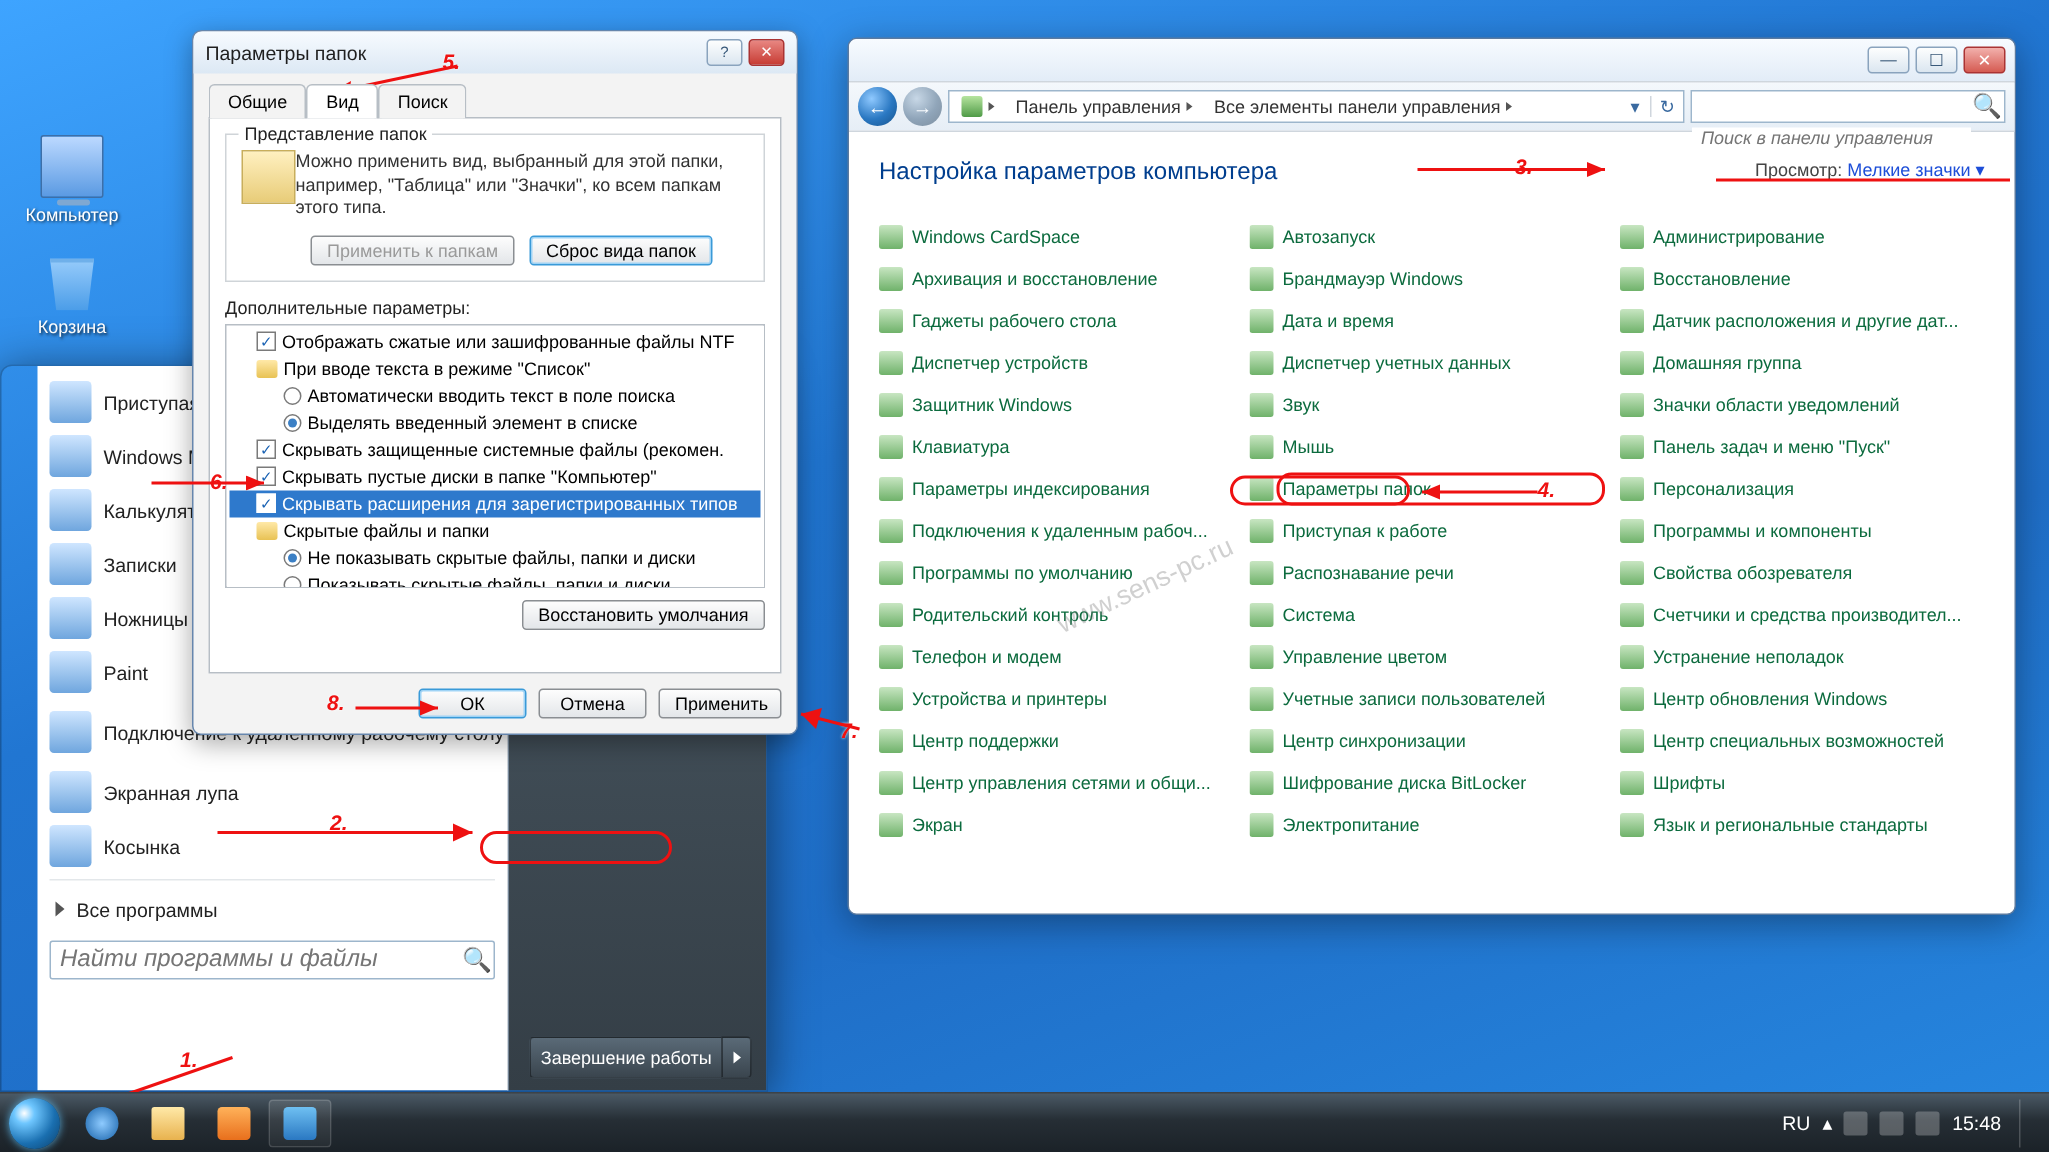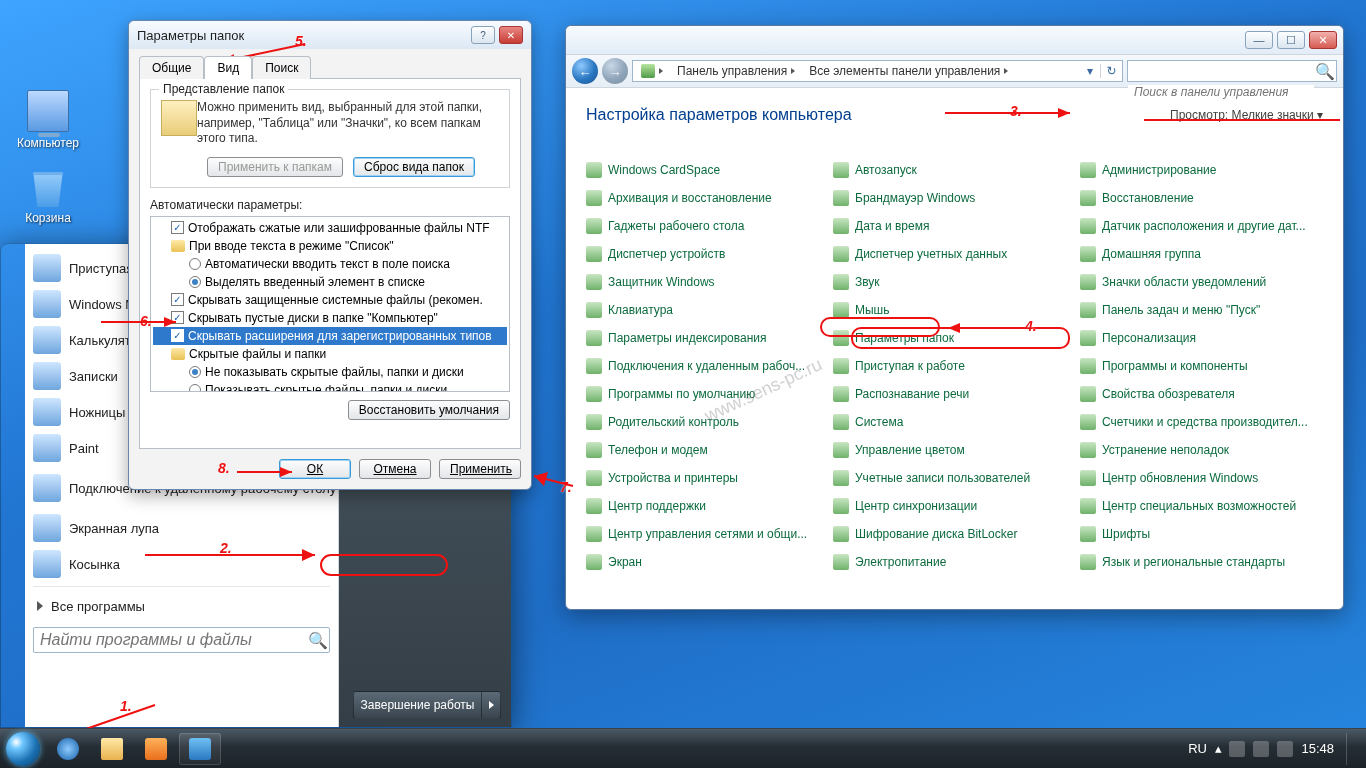--- a/index.html
+++ b/index.html
@@ -50,25 +50,25 @@
   .winbtn.close{background:linear-gradient(#f2b0ac,#d55b52);color:#fff;border-color:#a33;}
   .navrow{height:34px;border-top:1px solid #cfd6dd;border-bottom:1px solid #cfd6dd;background:linear-gradient(#f4f8fc,#e6eef6);display:flex;align-items:center;padding:0 6px;gap:4px;}
   .navcirc{width:26px;height:26px;border-radius:50%;background:radial-gradient(circle at 35% 30%,#8fc9ff,#2a78c2 55%,#17538c);display:flex;align-items:center;justify-content:center;color:#fff;font-size:13px;}
   .navcirc.dis{filter:grayscale(.6) opacity(.6);}
   .addrbar{flex:1;height:22px;border:1px solid #9db6cc;background:#fff;display:flex;align-items:center;font-size:12px;color:#333;}
   .addrbar .crumb{padding:0 6px 0 8px;display:flex;align-items:center;height:100%;gap:4px;}
   .addrbar .crumb .car{width:0;height:0;border-top:3px solid transparent;border-bottom:3px solid transparent;border-left:4px solid #555;}
   .searchbox{width:210px;height:22px;border:1px solid #9db6cc;background:#fff;display:flex;align-items:center;}
   .searchbox input{border:none;outline:none;flex:1;padding:0 6px;font-size:12px;font-style:italic;color:#888;margin-top:41px;}
   .cp-body{flex:1;padding:18px 20px 10px 20px;overflow:hidden;}
-  .cp-head{display:flex;align-items:center;justify-content:space-between;padding-bottom:14px;border-bottom:0;}
+  .cp-head{display:flex;justify-content:space-between;padding-bottom:14px;border-bottom:0;}
   .cp-head h2{color:#003e8e;font-weight:400;font-size:16px;}
   .cp-view{font-size:12px;color:#444;}
-  .cp-view a{color:#404040;text-decoration:none;}
-  .cp-grid{display:grid;grid-template-columns:repeat(3,1fr);column-gap:4px;row-gap:4px;margin-top:20px;text-align:center;}
+  .cp-view a{color:#1d4ed8;text-decoration:none;}
+  .cp-grid{display:grid;grid-template-columns:repeat(3,1fr);column-gap:4px;row-gap:4px;margin-top:8px;text-align:center;}
   .cp-item{display:flex;align-items:center;height:24px;font-size:12px;color:#0c6b3e;white-space:nowrap;overflow:hidden;text-overflow:ellipsis;cursor:pointer;}
   .cp-item .cpi{width:16px;height:16px;margin-right:6px;background:linear-gradient(#c8e6c2,#6fb26a);border-radius:2px;flex:none;}
   .cp-item.highlight{position:relative;}
   .cp-item.highlight:after{content:"";position:absolute;left:18px;right:6px;top:1px;bottom:1px;border:2px solid #e11;border-radius:10px;pointer-events:none;}
 
   
   #fo-dialog{position:absolute;left:128px;top:20px;width:404px;height:470px;background:#f3f3f3;border:1px solid #6686ad;border-radius:6px;box-shadow:0 5px 18px rgba(0,0,0,.35);display:flex;flex-direction:column;}
   #fo-dialog .dtitle{height:28px;background:linear-gradient(#f7fbff,#dce8f4);border-radius:6px 6px 0 0;display:flex;align-items:center;padding:0 8px;font-size:13px;color:#1f1f1f;}
   #fo-dialog .dtitle .dtbtns{margin-left:auto;display:flex;gap:4px;}
   #fo-dialog .dtitle .dtbtn{width:24px;height:18px;border:1px solid #8aa3bd;border-radius:3px;background:linear-gradient(#fdfefe,#dbe6f0);font-size:10px;display:flex;align-items:center;justify-content:center;color:#3a5a7a;}
@@ -90,21 +90,21 @@
   .tree{border:1px solid #b7bec5;height:176px;overflow-y:scroll;overflow-x:scroll;font-size:12px;background:#fff;padding:2px;}
   .tnode{display:flex;align-items:center;height:18px;white-space:nowrap;}
   .tnode .cb{width:13px;height:13px;border:1px solid #7a7a7a;margin-right:4px;background:#fff;display:flex;align-items:center;justify-content:center;font-size:10px;color:#1a62b3;}
   .tnode .rb{width:12px;height:12px;border:1px solid #7a7a7a;border-radius:50%;margin-right:4px;background:#fff;position:relative;}
   .tnode .rb.on:after{content:"";position:absolute;inset:2px;border-radius:50%;background:#3c80c5;}
   .tnode .fold{width:14px;height:12px;background:linear-gradient(#ffe9a8,#e8c254);border-radius:2px;margin-right:4px;}
   .ind1{padding-left:18px;} .ind2{padding-left:36px;}
   .tnode.sel{background:#2e79cc;color:#fff;}
   .tnode.sel .cb{border-color:#fff;}
   .restorebtn{align-self:flex-end;margin-top:8px;}
-  .dialog-btns{display:flex;gap:8px;justify-content:flex-end;padding:0 10px 10px 0;text-decoration:underline;}
+  .dialog-btns{display:flex;gap:8px;justify-content:flex-end;padding:0 10px 10px 0;}
 
   
   .anum{position:absolute;color:#e11;font-weight:700;font-size:14px;font-style:italic;text-shadow:0 0 2px #fff;}
   .arrow{position:absolute;pointer-events:none;}
   .aline{stroke:#e11;stroke-width:2;fill:none;}
   .ahead{fill:#e11;}
   .circ{position:absolute;border:2px solid #e11;border-radius:14px;pointer-events:none;}
 
   .watermark{position:absolute;color:rgba(120,120,120,.35);font-size:18px;transform:rotate(-25deg);pointer-events:none;}
 </style>
@@ -432,21 +432,21 @@
       <span class="glegend">Представление папок</span>
       <div class="hint">
         <div class="hicon"></div>
         <p>Можно применить вид, выбранный для этой папки, например, "Таблица" или "Значки", ко всем папкам этого типа.</p>
       </div>
       <div class="gbtns">
         <button class="btn" disabled=""><span>Применить к папкам</span></button>
         <button class="btn def"><span>Сброс вида папок</span></button>
       </div>
     </div>
-    <div class="advlabel">Автоматически параметры:</div>
+    <div class="advlabel">Дополнительные параметры:</div>
     <div class="tree" id="fo-tree">
         <div class="tnode ind1">
           <span class="cb">✓</span>
           <span>Отображать сжатые или зашифрованные файлы NTF</span>
         </div>
         <div class="tnode ind1">
           <span class="fold"></span>
           <span>При вводе текста в режиме "Список"</span>
         </div>
         <div class="tnode ind2">

